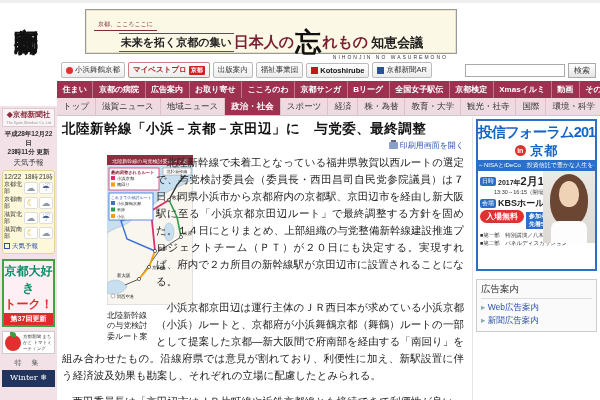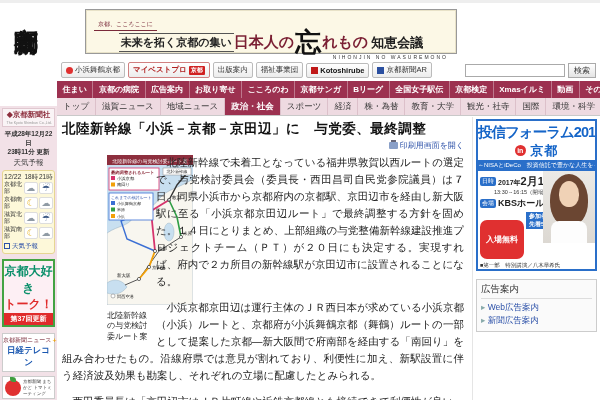--- a/index.html
+++ b/index.html
@@ -99,21 +99,21 @@
   .forum .inbadge { display:inline-block; background:#e03030; color:#fff; font-size:7px; font-weight:bold; border-radius:50%; width:11px; height:11px; line-height:11px; vertical-align:2px; }
   .forum .loc { color:#1565c8; font-size:13px; font-weight:bold; letter-spacing:1px; }
   .forum .sub { background:#2a6fc9; color:#fff; font-size:6px; text-align:center; padding:1px 0; white-space:nowrap; }
   .forum .body { position:relative; padding:2px 2px; font-size:6.5px; }
   .frow { display:flex; align-items:center; margin-top:1px; }
   .fbadge { background:#2a6fc9; color:#fff; font-size:6px; padding:0 2px; border-radius:2px; margin-right:2px; flex:none; }
   .fdate { font-weight:bold; font-size:7px; white-space:nowrap; }
   .fdate .big { font-size:11px; }
   .ftime { font-size:5.5px; color:#333; margin-left:14px; white-space:nowrap; }
   .fvenue { font-weight:bold; font-size:9px; }
-  .freebadge { display:inline-block; background:#e03030; color:#fff; font-size:8px; font-weight:bold; border-radius:7px; padding:14px 6px; margin-top:10px; }
+  .freebadge { display:inline-block; background:#e03030; color:#fff; font-size:8px; font-weight:bold; border-radius:7px; padding:1px 6px; margin-top:0; }
   .recruit { display:inline-block; background:#2a6fc9; color:#fff; font-size:6px; font-weight:bold; padding:1px 3px; line-height:1.25; margin-left:2px; vertical-align:top; margin-top:2px; }
   .fparts { font-size:5.5px; color:#333; margin-top:2px; line-height:1.5; white-space:nowrap; }
   .photo { position:absolute; right:0px; top:50px; width:52px; height:72px; background:linear-gradient(#eceae6,#dcd8d2); overflow:hidden; }
   .photo .hair { position:absolute; left:7px; top:3px; width:38px; height:52px; background:#6b4632; border-radius:50% 50% 45% 45%; }
   .photo .face { position:absolute; left:16px; top:10px; width:20px; height:26px; background:#f0d2b6; border-radius:50% 50% 45% 45%; }
   .photo .shirt { position:absolute; left:8px; top:50px; width:36px; height:22px; background:#fdfdfd; border-radius:8px 8px 0 0; }
   .adguide { margin-top:8px; border:1px solid #ccc; background:#fafafa; padding:3px 4px 4px; }
   .adguide .agt { font-size:9.5px; color:#333; border-bottom:1px solid #ddd; padding-bottom:2px; margin-bottom:2px; }
   .adguide a { display:block; font-size:8.5px; color:#2b50a8; line-height:1.5; text-decoration:none; }
   .adguide a:before { content:"▸ "; color:#8aa; }
@@ -162,24 +162,20 @@
           <span class="warea">滋賀南部</span>
           <span class="wcell wicon-moon">☾</span>
           <span class="wcell wicon-cloud">☁</span>
         </div>
         <a class="wlink"><span class="box"></span><span>天気予報</span></a>
       </div>
       <div class="ad-talk">
         <div class="t1">京都大好き</div>
         <div class="t2">トーク！</div>
         <div class="t3">第37回更新</div>
-      </div>
-      <div class="ad-nikkei">
-        <div class="n1"><span>京都新聞ニュース</span><span class="plus">＋</span></div>
-        <div class="n2">日経テレコン</div>
       </div>
       <div class="ad-tomato">
         <span class="tomato-ic"></span>
         <span class="tx">京都新聞 まちかど トマトミーティング</span>
       </div>
       <div class="feature">特 集</div>
       <div class="ad-winter">
         <div>Winter ❄</div>
 
       </div>

